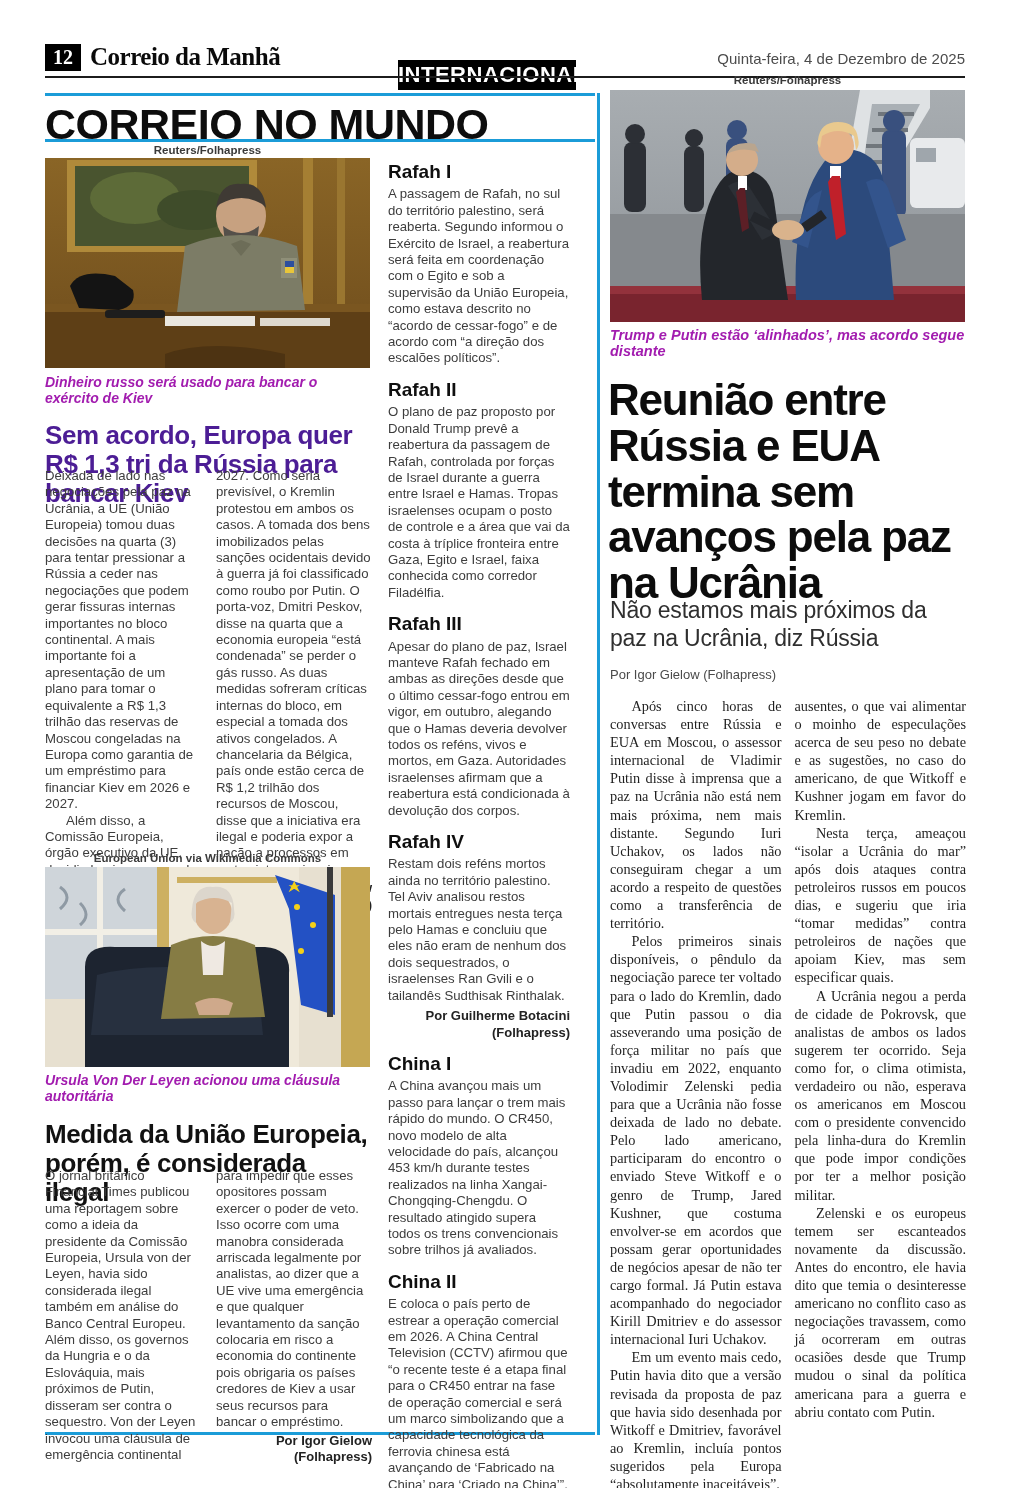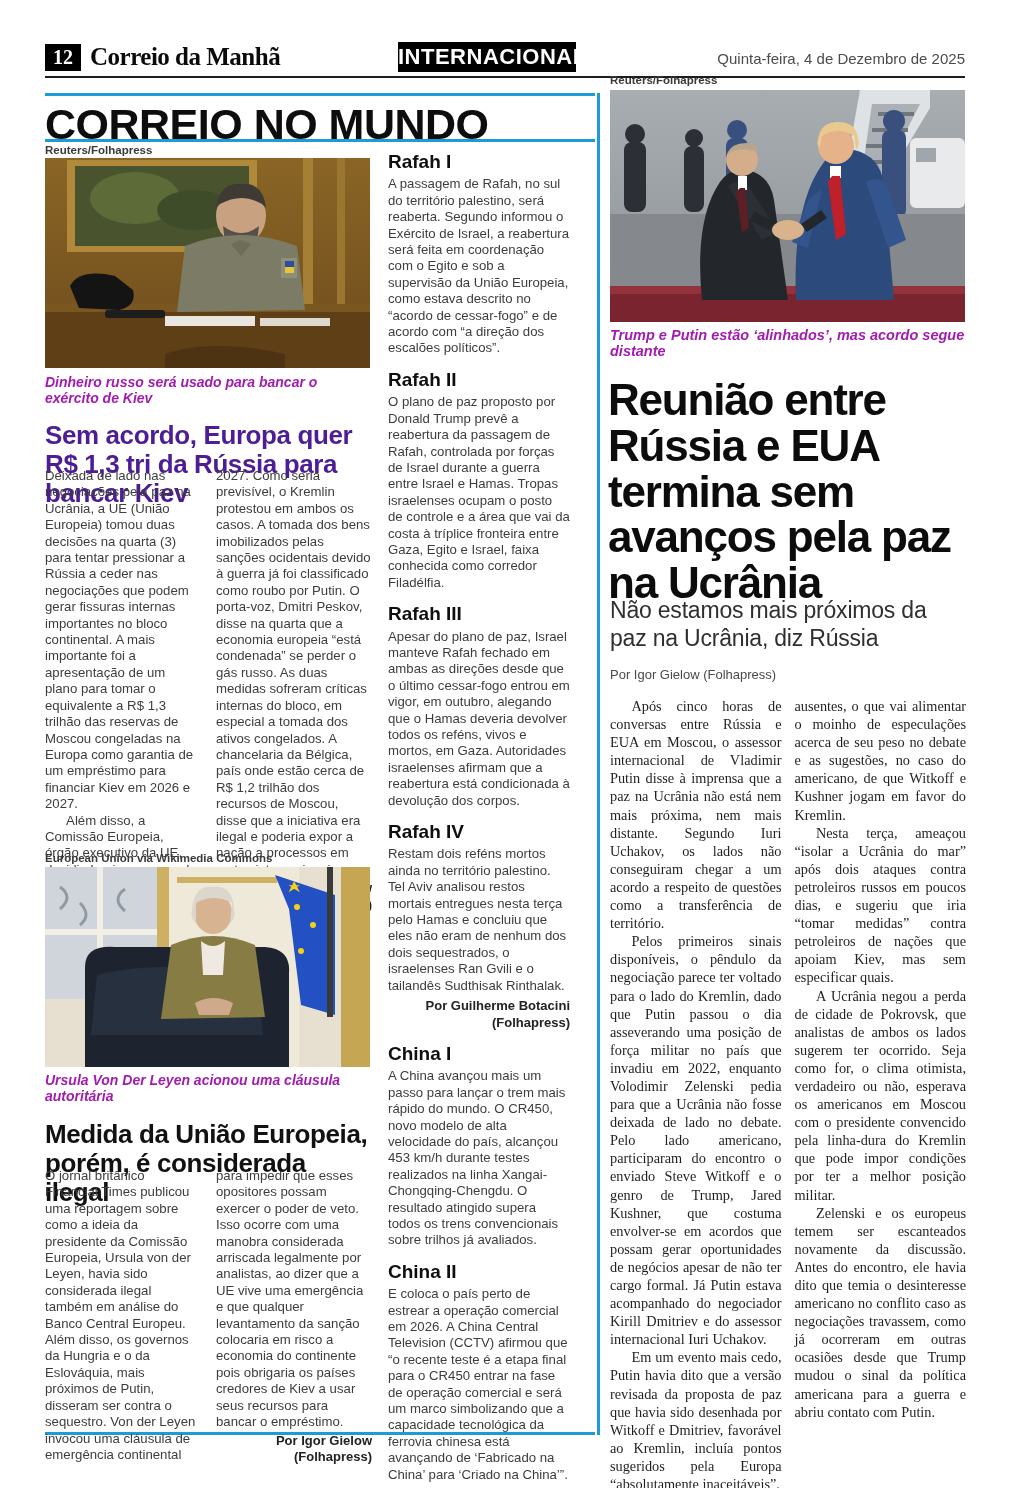--- a/index.html
+++ b/index.html
@@ -4,34 +4,34 @@
 <style>
   html,body{margin:0;padding:0;background:#ffffff;}
   .page{position:relative;width:1010px;height:1488px;background:#ffffff;overflow:hidden;
         font-family:"Liberation Sans",sans-serif;color:#2e2e2e;}
   
   .pagenum-box{position:absolute;left:45px;top:44px;width:36px;height:27px;background:#000;
         color:#fff;font-weight:bold;font-size:20px;text-align:center;line-height:27px;
         font-family:"Liberation Serif",serif;}
   .masthead{position:absolute;left:90px;top:43px;font-family:"Liberation Serif",serif;
         font-weight:bold;font-size:25px;letter-spacing:-.5px;color:#0a0a0a;white-space:nowrap;}
-  .section-box{position:absolute;left:398px;top:42px;width:178px;height:30px;background:#000;
+  .section-box{position:absolute;left:398px;top:60px;width:178px;height:30px;background:#000;
         color:#fff;font-weight:bold;font-size:22px;letter-spacing:.5px;text-align:center;line-height:30px;}
   .edition-date{position:absolute;right:45px;top:50px;font-size:15px;color:#4c4c4c;white-space:nowrap;}
   .header-rule{position:absolute;left:45px;top:76px;width:920px;height:2px;background:#1c1c1c;}
   
   .blue{background:#1b9cd8;}
   .rule-top{position:absolute;left:45px;top:93px;width:550px;height:3px;}
   .rule-under-title{position:absolute;left:45px;top:139px;width:550px;height:3px;}
   .rule-bottom{position:absolute;left:45px;top:1432px;width:550px;height:3px;}
   .rule-vert{position:absolute;left:597px;top:93px;width:3px;height:1342px;}
   
   .corner-title{position:absolute;left:45px;top:100px;width:550px;font-size:43px;font-weight:800;
         letter-spacing:-.5px;color:#0d0d0d;}
-  .credit{font-size:11.5px;font-weight:bold;color:#3a3a3a;text-align:left;}
+  .credit{font-size:11.5px;font-weight:bold;color:#3a3a3a;text-align:center;}
   .credit1{position:absolute;left:45px;top:144px;width:325px;}
   .photo{position:absolute;overflow:hidden;background:#888;}
   .photo svg{display:block;}
   .photo1{left:45px;top:158px;width:325px;height:210px;}
   .photo2{left:45px;top:867px;width:325px;height:200px;}
   .photo3{left:610px;top:90px;width:355px;height:232px;}
   .caption{font-style:italic;font-weight:600;font-size:14px;color:#a21caf;}
   .caption1{position:absolute;left:45px;top:374px;width:325px;}
   .credit2{position:absolute;left:45px;top:852px;width:325px;}
   .caption2{position:absolute;left:45px;top:1072px;width:325px;}
@@ -43,21 +43,21 @@
   .cols .col{flex:1;}
   .body-sans{font-size:13.2px;line-height:16.4px;color:#3d3d3d;}
   .body-sans p{margin:0;}
   .body-sans p.ind{text-indent:1.6em;}
   .art1-cols{position:absolute;left:45px;top:468px;width:327px;}
   .art2-cols{position:absolute;left:45px;top:1168px;width:327px;}
   .byline{font-weight:bold;font-size:13px;color:#222;text-align:right;margin-top:2px;}
   
   .mid{position:absolute;left:388px;top:148px;width:182px;}
   .mid h3{margin:15px 0 6px 0;font-size:19px;font-weight:800;color:#0f0f0f;}
-  .mid .sec:first-child h3{margin-top:6px;}
+  .mid .sec:first-child h3{margin-top:16px;}
   .mid .byline{margin-top:4px;}
   
   .credit3{position:absolute;left:610px;top:74px;width:355px;}
   .caption3{position:absolute;left:610px;top:327px;width:355px;font-size:14.5px;}
   .headline3{position:absolute;left:608px;top:348px;width:360px;font-size:44px;font-weight:800;
         line-height:1.035;letter-spacing:-1.2px;color:#0c0c0c;}
   .subhead3{position:absolute;left:610px;top:596px;width:355px;font-size:23px;color:#2f2f2f;
         line-height:1.22;letter-spacing:-.2px;}
   .byline3{position:absolute;left:610px;top:667px;width:355px;font-size:13px;color:#4a4a4a;}
   .serif-cols{position:absolute;left:610px;top:697px;width:356px;display:flex;gap:13px;}

